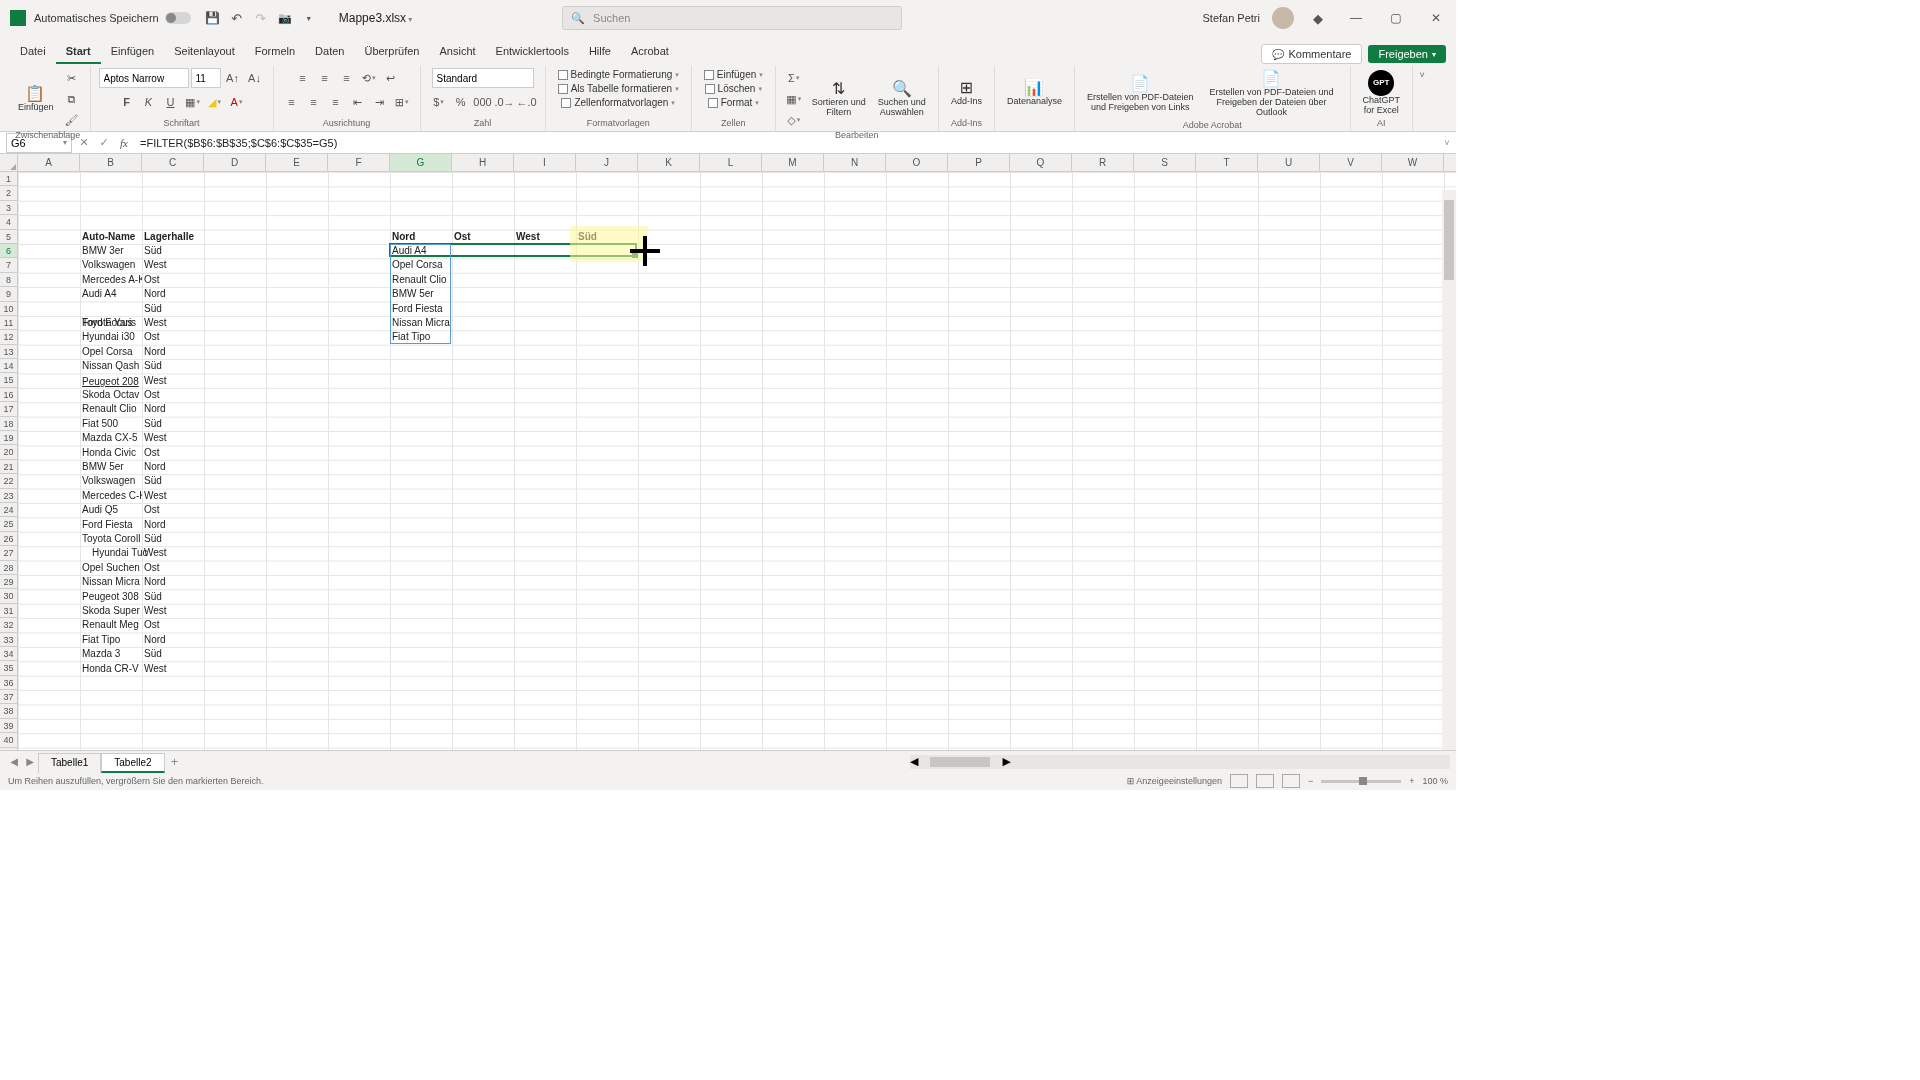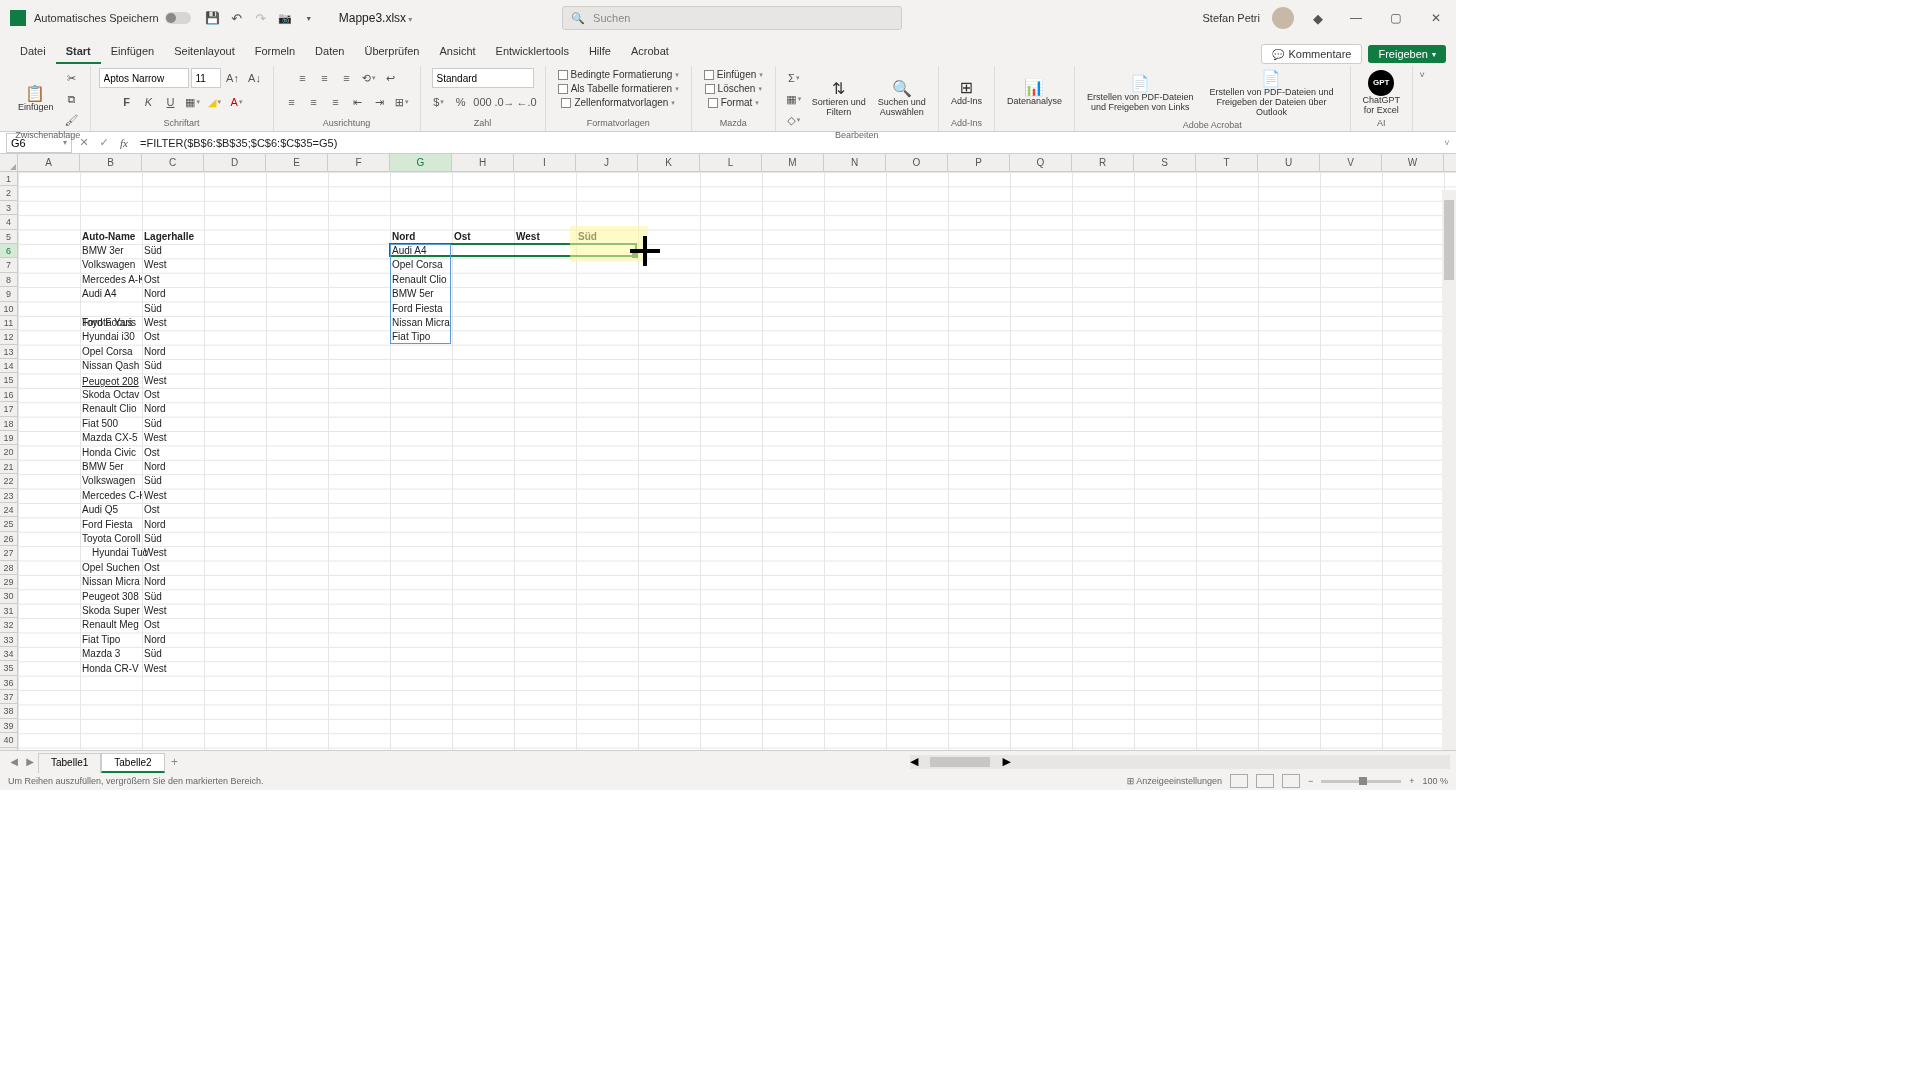--- a/index.html
+++ b/index.html
@@ -261,21 +261,21 @@
         </div>
       <div class="rb-text-btn has-drop">
           <span class="sq"></span>
           <span>Löschen</span>
         </div>
       <div class="rb-text-btn has-drop">
           <span class="sq"></span>
           <span>Format</span>
         </div>
     </div>
-    <div class="label">Mazda</div>
+    <div class="label">Zellen</div>
   </div>
   <div class="ribbon-group">
     <div class="body">
       <div class="rb-col" style="gap:1px">
         <div class="rb-mini rb-drop">Σ</div>
         <div class="rb-mini rb-drop">▦</div>
         <div class="rb-mini rb-drop">◇</div>
       </div>
       <div class="rb-btn">
           <span class="ic">⇅</span>

